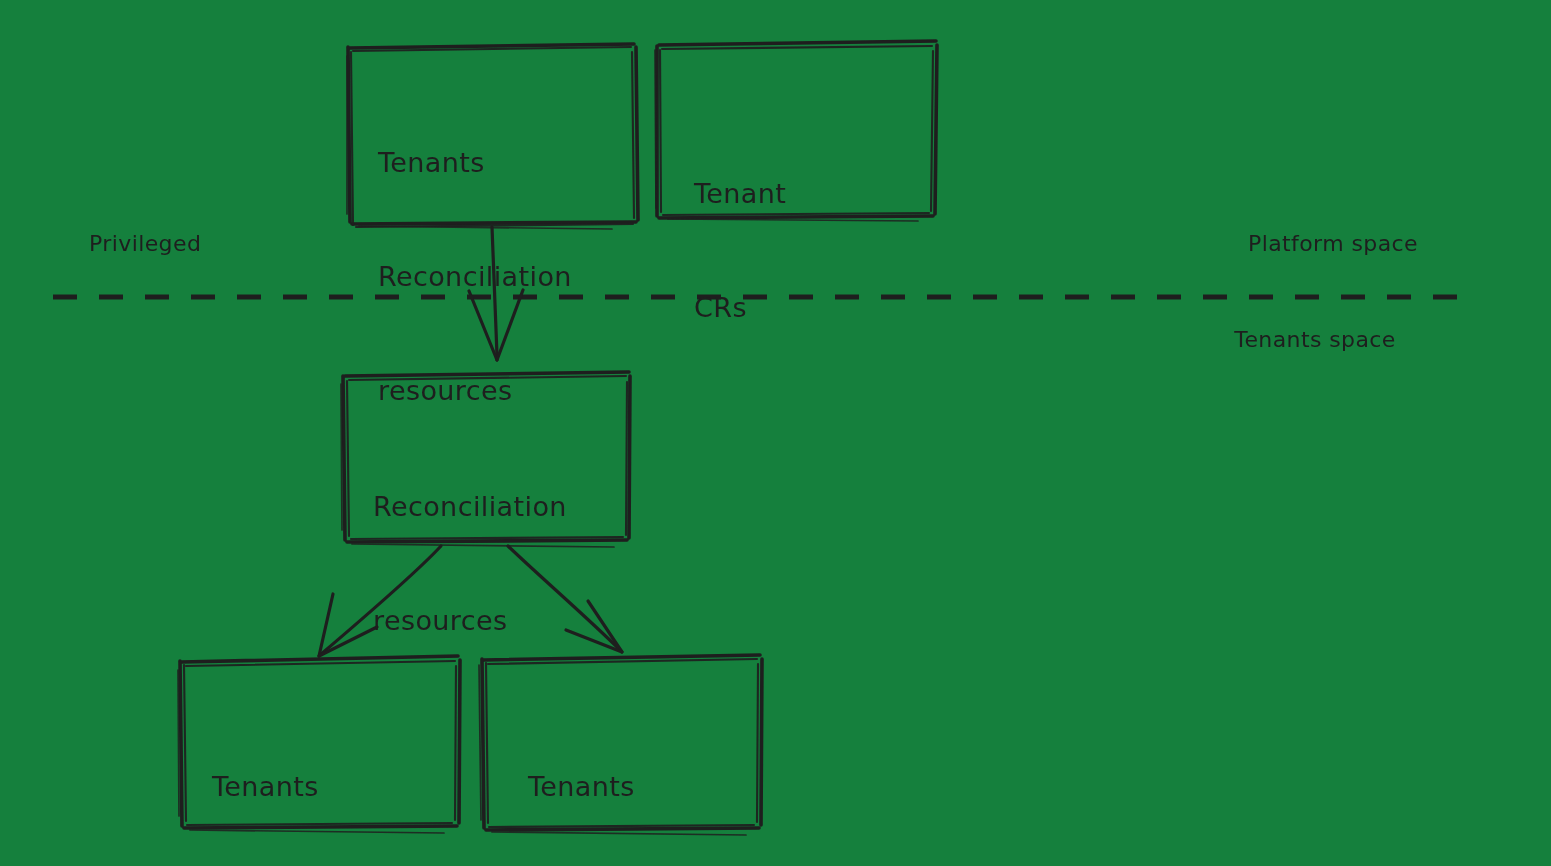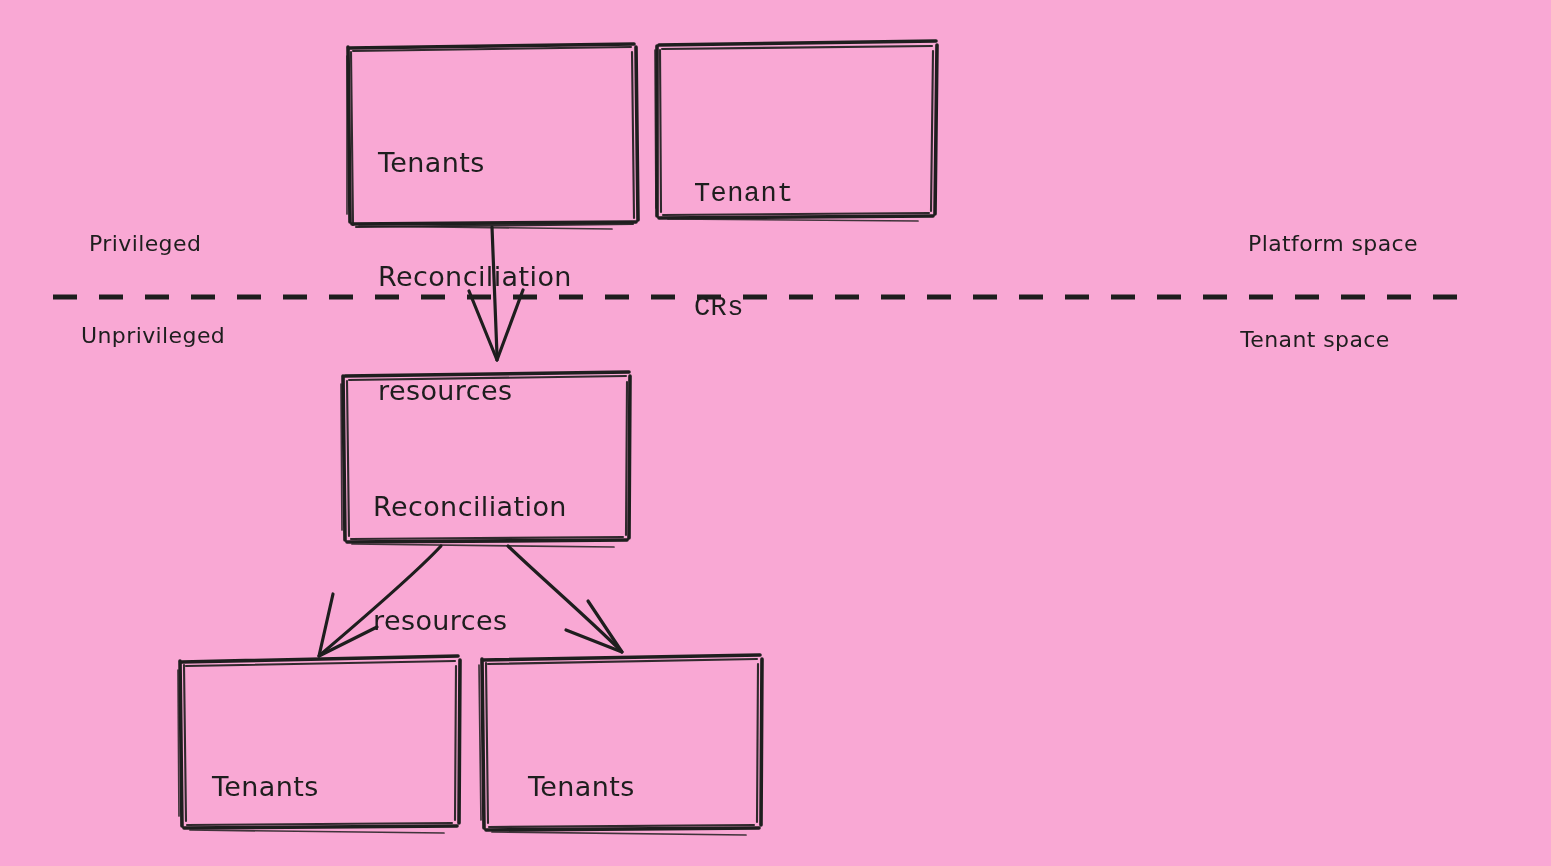--- a/index.html
+++ b/index.html
@@ -5,21 +5,21 @@
 <style>
   html, body {
     margin: 0;
     padding: 0;
     background: #ffffff;
   }
   #canvas {
     position: relative;
     width: 1551px;
     height: 866px;
-    background: #f9a8d4;
+    background: #15803d;
     overflow: hidden;
     font-family: "DejaVu Sans", sans-serif;
   }
   #sketch {
     position: absolute;
     top: 0;
     left: 0;
     width: 1551px;
     height: 866px;
   }
@@ -104,21 +104,21 @@
     </g>
 
   </svg>
 
   <div class="node-label" style="left:378px; top:68px;">
     <div>Tenants</div>
     <div>Reconciliation</div>
     <div>resources</div>
   </div>
 
-  <div class="node-label" style="left:694px; top:99px;font-family:Liberation Mono, monospace;">
+  <div class="node-label" style="left:694px; top:99px;">
     <div>Tenant</div>
     <div>CRs</div>
   </div>
 
   <div class="node-label" style="left:373px; top:412px;">
     <div>Reconciliation</div>
     <div>resources</div>
   </div>
 
   <div class="node-label" style="left:212px; top:692px;">
@@ -126,19 +126,18 @@
     
   </div>
 
   <div class="node-label" style="left:528px; top:692px;">
     <div>Tenants</div>
     
   </div>
 
   <div class="zone-label" style="left:89px; top:228px;">Privileged</div>
 
-  <div class="zone-label" style="left:81px; top:320px;">Unprivileged</div>
 
   <div class="zone-label right" style="left:1183px; top:228px; width:300px;">Platform space</div>
 
-  <div class="zone-label right" style="left:1165px; top:324px; width:300px;">Tenant space</div>
+  <div class="zone-label right" style="left:1165px; top:324px; width:300px;">Tenants space</div>
 
 </div>
 
 </body></html>

